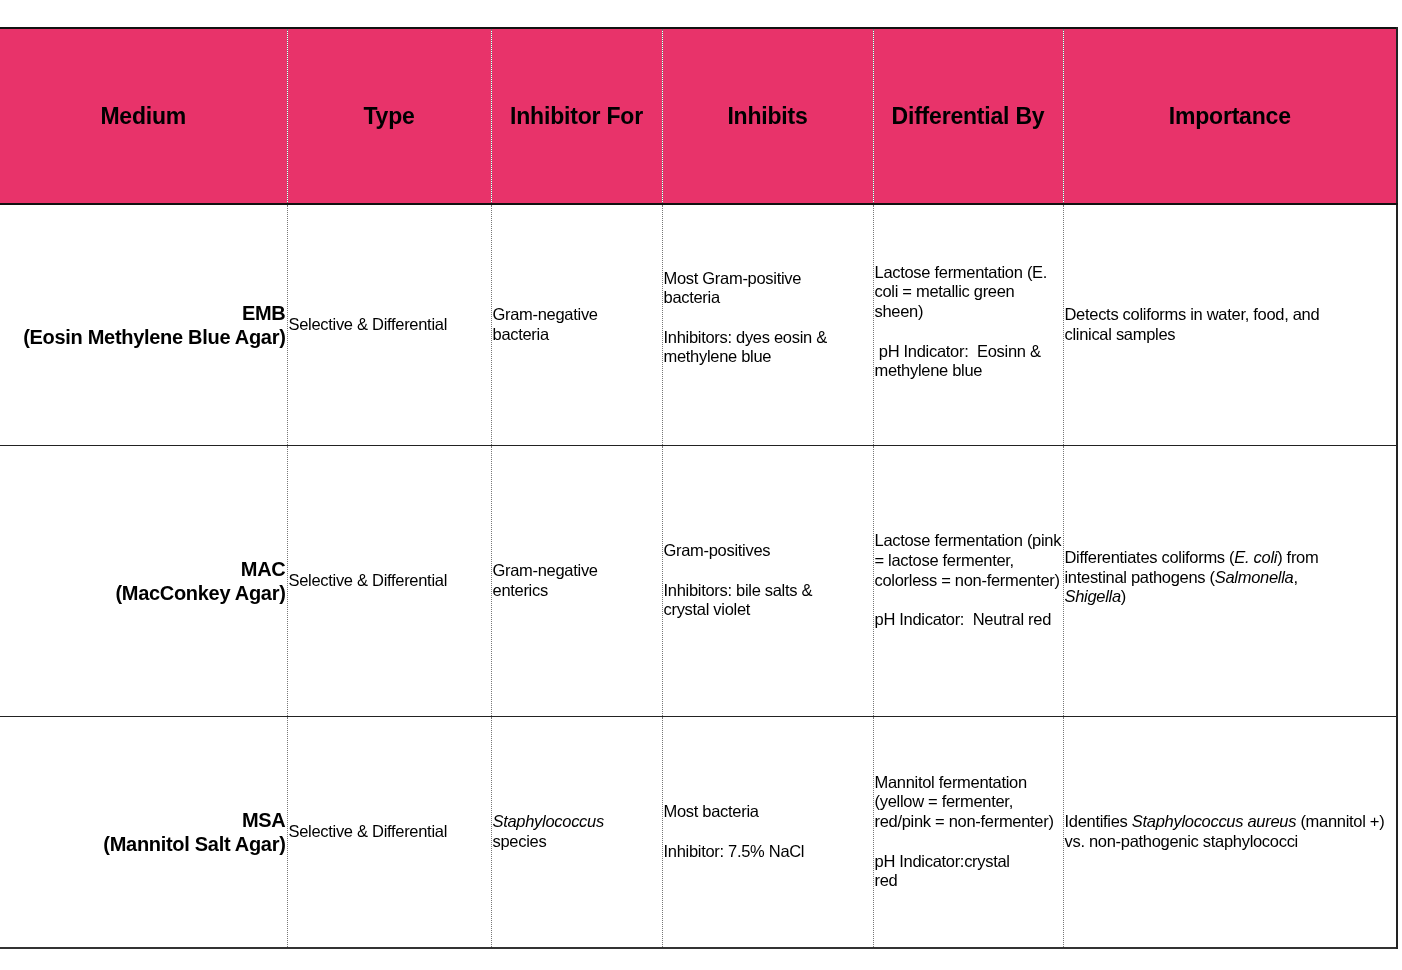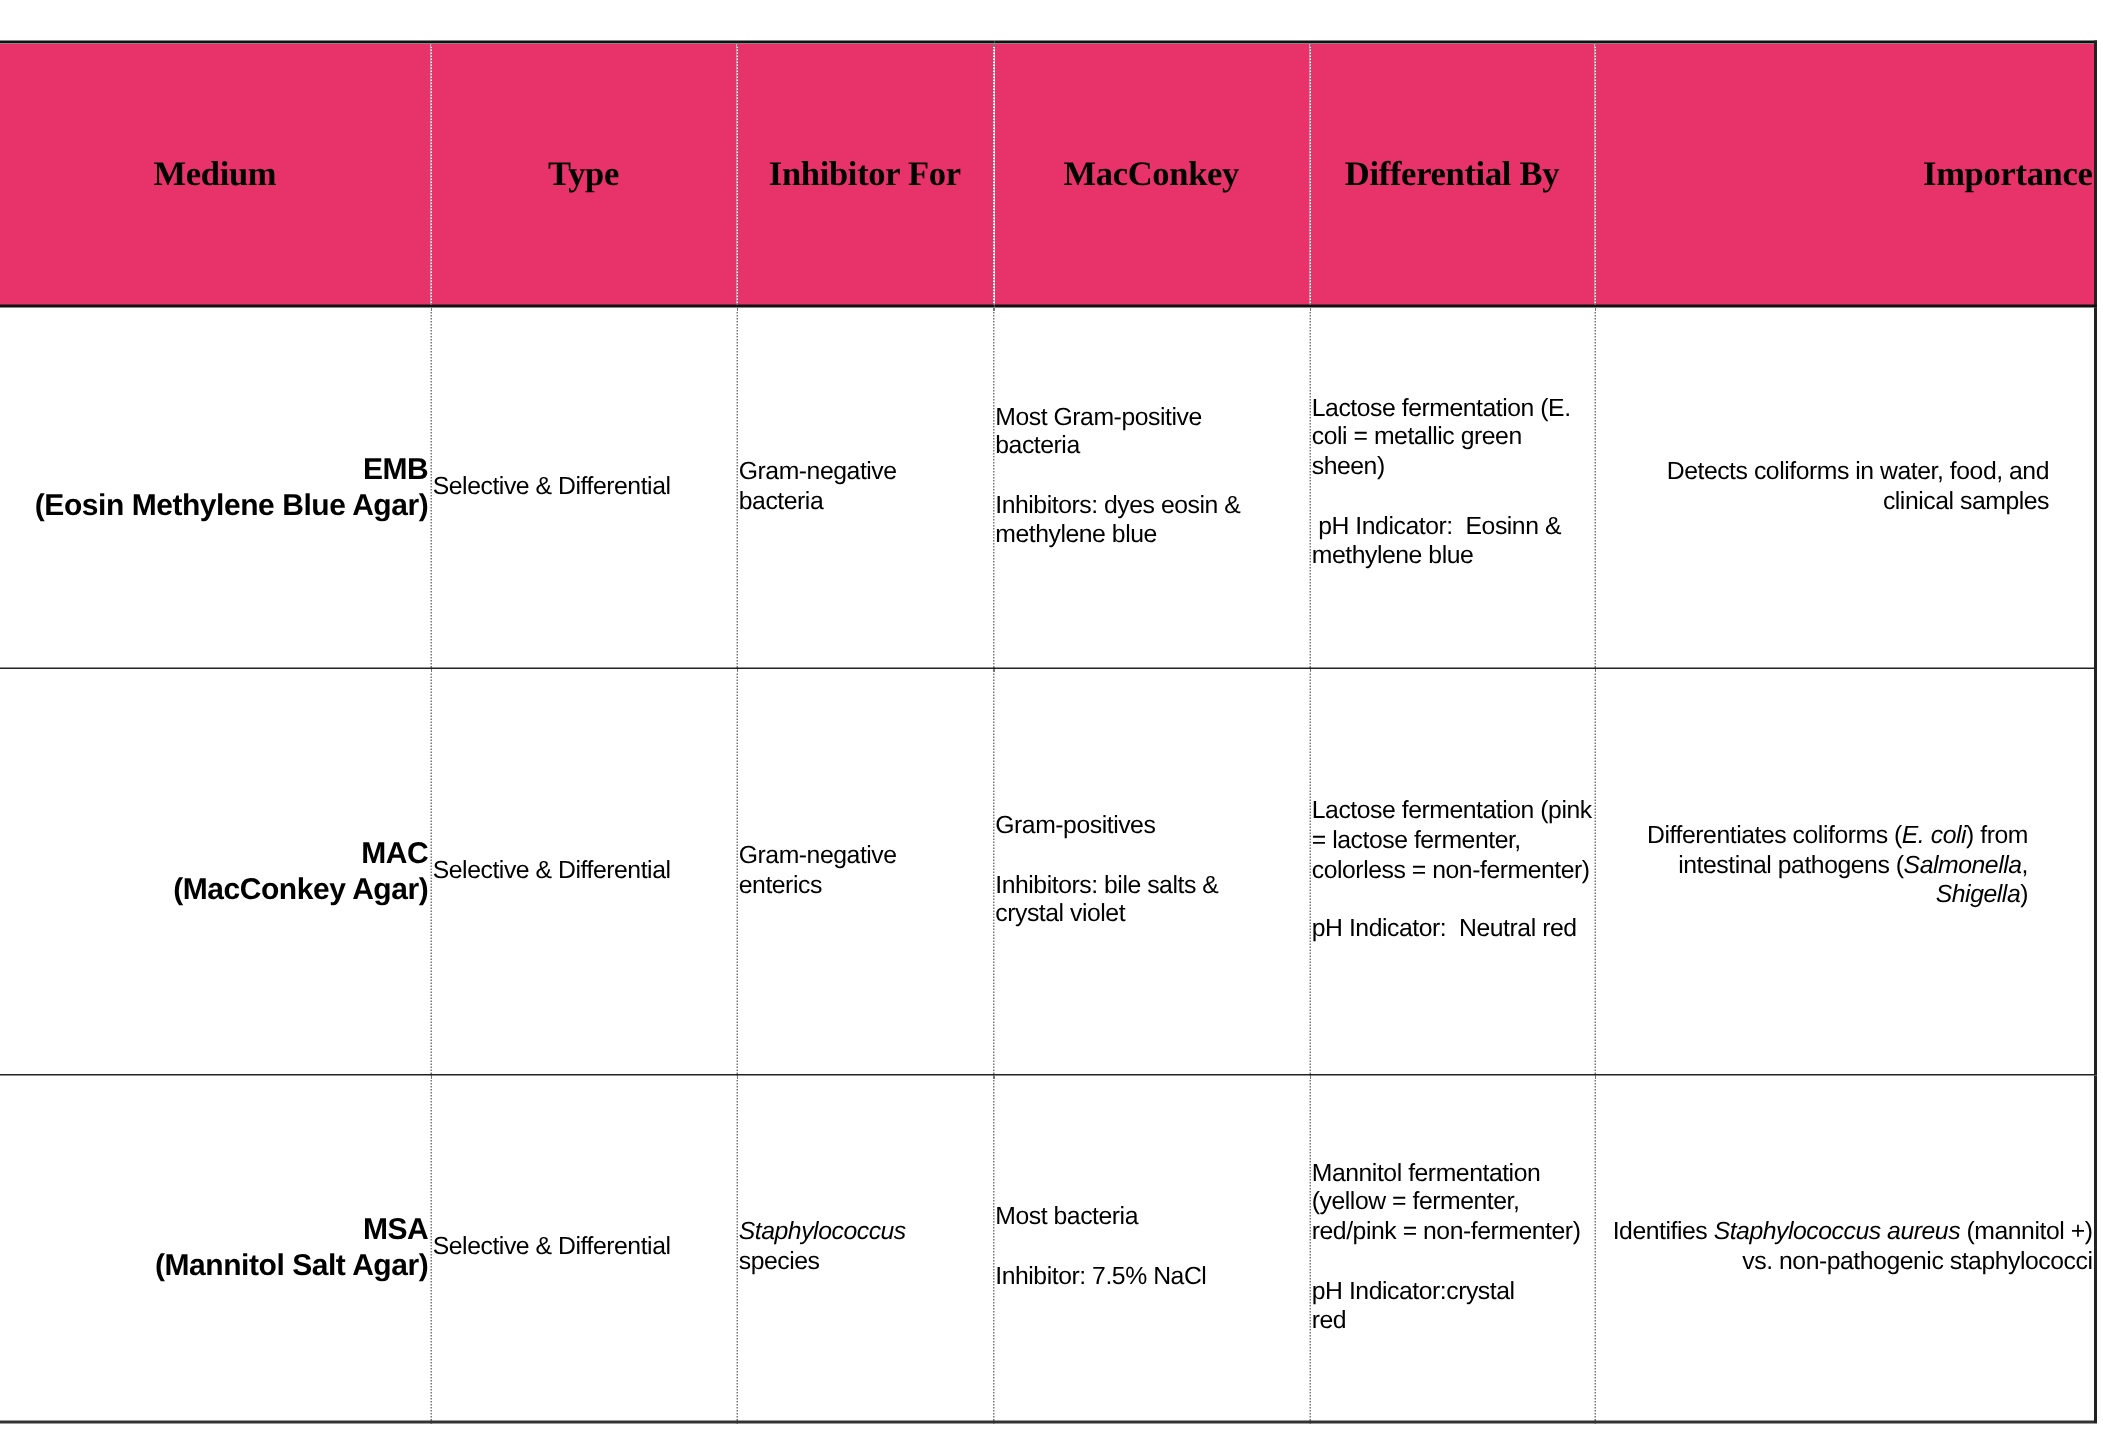--- a/index.html
+++ b/index.html
@@ -1,24 +1,24 @@
 <!DOCTYPE html>
 <html><head>
 <meta charset="utf-8">
 <style>
   html, body { margin:0; padding:0; background:#ffffff; }
   body { width:1402px; height:970px; position:relative; overflow:hidden;
          font-family:"Liberation Sans", "DejaVu Sans", sans-serif; color:#000; }
   .tbl { position:absolute; left:0; top:27px; width:1397px; border-collapse:collapse; table-layout:fixed; }
   .tbl th, .tbl td { padding:0 1px; vertical-align:middle; overflow:hidden; }
-  .tbl thead tr { height:176px;font-family:Liberation Serif, serif; }
+  .tbl thead tr { height:176px; }
   .tbl th { background:#e8336a; font-weight:bold; font-size:23px; text-align:center;
             border-top:2px solid #111; border-bottom:2px solid #111; letter-spacing:-0.2px; }
   .tbl th + th, .tbl td + td { border-left:1px dotted #777; }
-  .tbl th:last-child, .tbl td:last-child { border-right:2px solid #222;text-align:right; }
+  .tbl th:last-child, .tbl td:last-child { border-right:2px solid #222; }
   .tbl tbody tr.r1 { height:241px; }
   .tbl tbody tr.r2 { height:271px; }
   .tbl tbody tr.r3 { height:232px; }
   .tbl tbody tr { border-bottom:1px solid #222; }
   .tbl tbody tr.r3 { border-bottom:2px solid #333; }
   .tbl td { font-size:16.5px; line-height:19.6px; letter-spacing:-0.3px; text-align:left; }
   .tbl td.medium { text-align:right; font-weight:bold; font-size:20px; line-height:24px; letter-spacing:-0.3px; }
   .gap { height:20px; }
   i, em { font-style:italic; }
 </style>
@@ -32,21 +32,21 @@
       <col style="width:171px">
     <col style="width:211px">
       <col style="width:190px">
       <col style="width:334px">
   </colgroup>
   <thead>
     <tr>
       <th>Medium</th>
       <th>Type</th>
       <th>Inhibitor For</th>
-      <th>MacConkey</th>
+      <th>Inhibits</th>
       <th>Differential By</th>
       <th>Importance</th>
     </tr>
   </thead>
   <tbody>
     <tr class="r1">
       <td class="medium">
         <div>EMB</div>
         <div>(Eosin Methylene Blue Agar)</div>
       </td>

